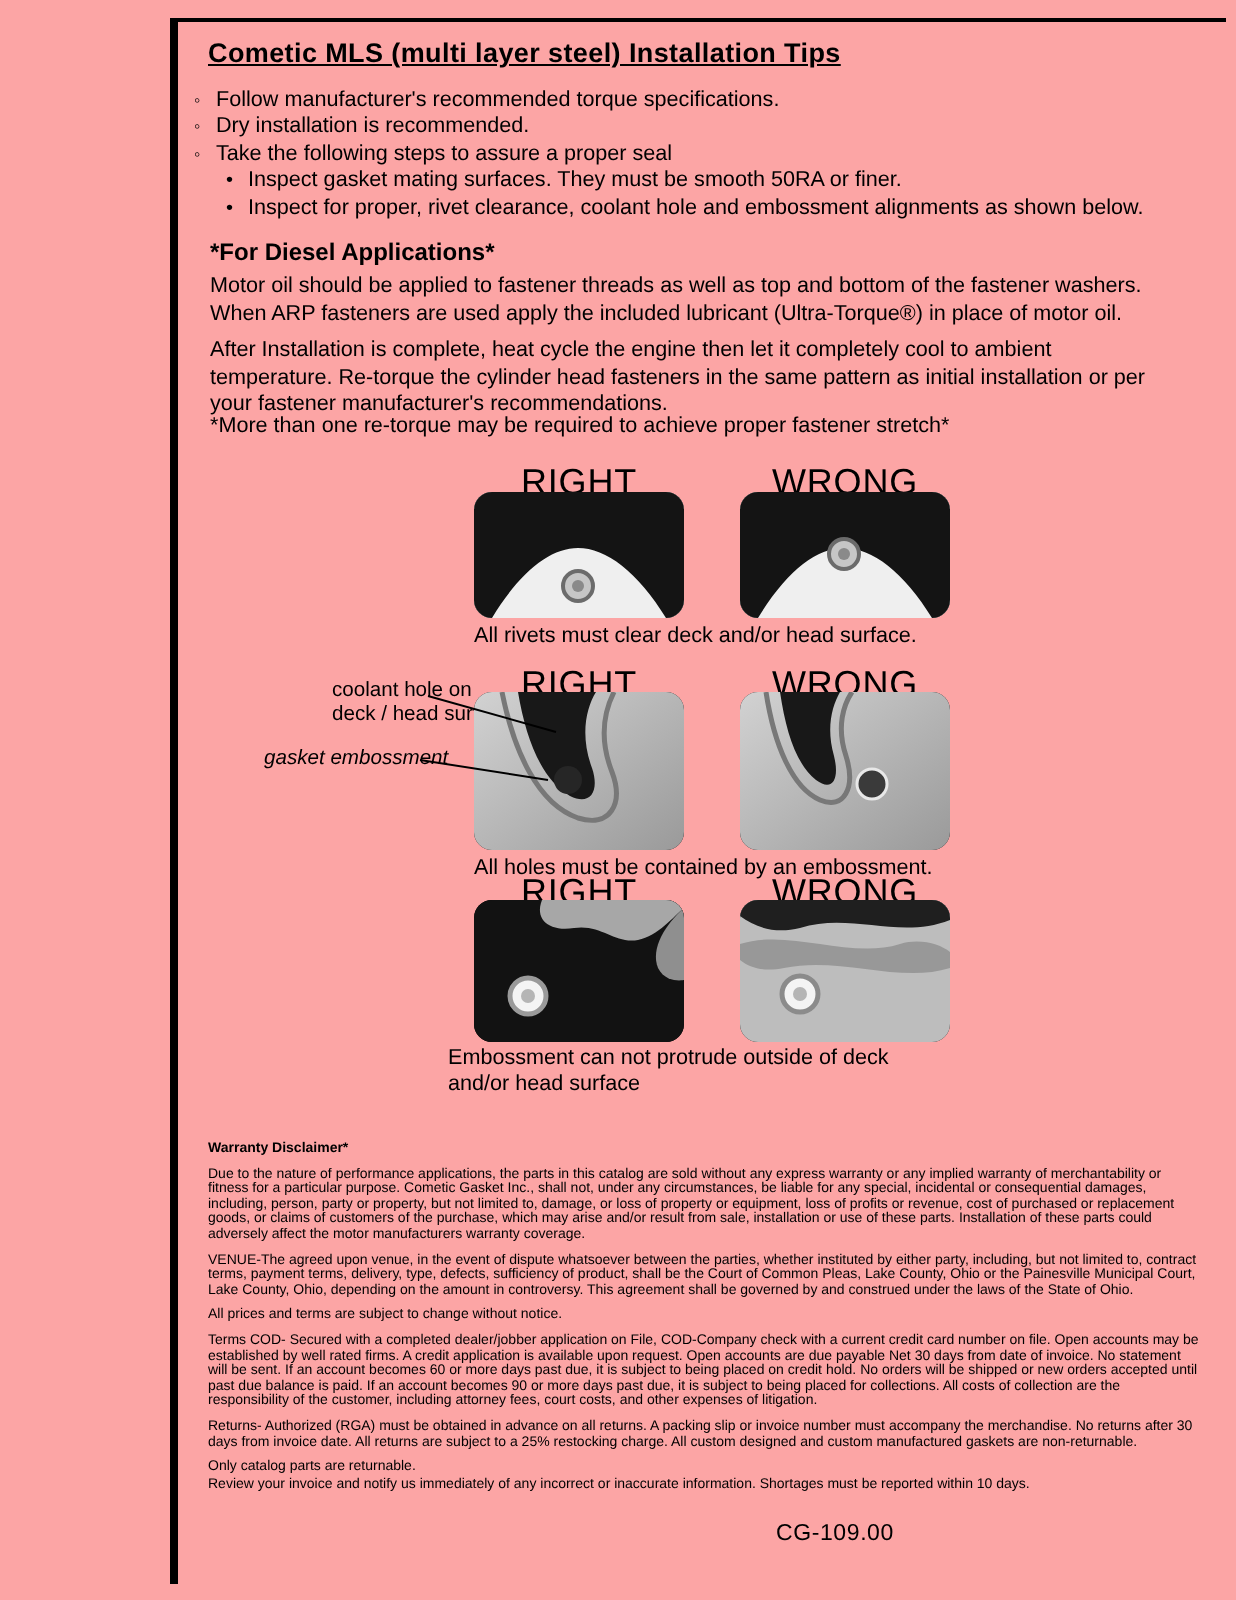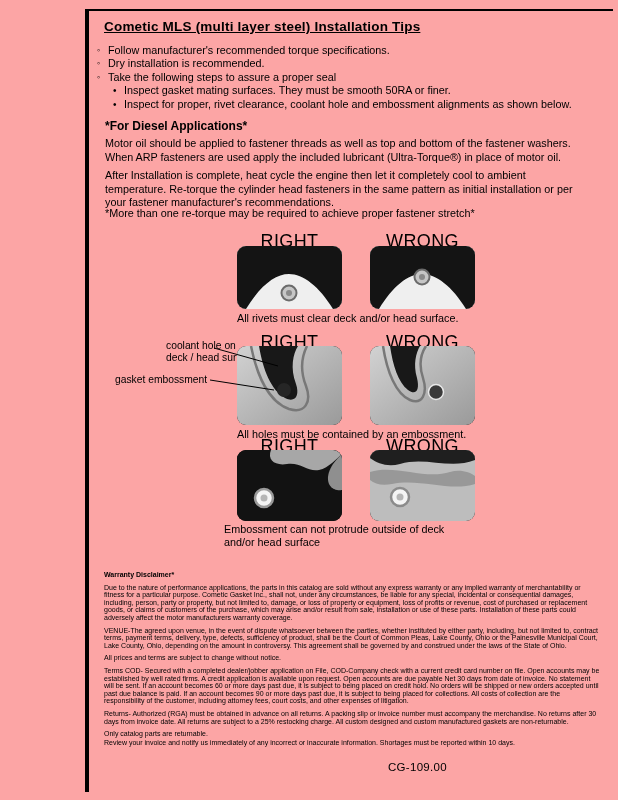--- a/index.html
+++ b/index.html
@@ -87,21 +87,21 @@
   </div>
   <div class="abs caption" style="left:237px;top:312px;width:280px;">All rivets must clear deck and/or head surface.</div>
 
   <div class="abs dhead" style="left:237px;top:332px;">RIGHT</div>
   <div class="abs dhead" style="left:370px;top:332px;">WRONG</div>
 
   <div class="abs ann" style="left:138px;top:340px;width:100px;margin-left:28px;">
     <div>coolant hole on</div>
     <div>deck / head surface</div>
   </div>
-  <div class="abs ann" style="left:115px;top:374px;width:100px;">gasket embossment</div>
+  <div class="abs ann" style="left:132px;top:374px;width:100px;font-style:italic;">gasket embossment</div>
 
   <div class="abs img" style="left:237px;top:346px;">
     <svg width="105" height="79" viewBox="0 0 105 79">
       <defs>
         <linearGradient id="g3" x1="0" y1="0" x2="1" y2="1">
           <stop offset="0" stop-color="#d2d2d2"></stop>
             <stop offset="1" stop-color="#9a9a9a"></stop>
         </linearGradient>
       </defs>
       <rect width="105" height="79" fill="url(#g3)"></rect>

